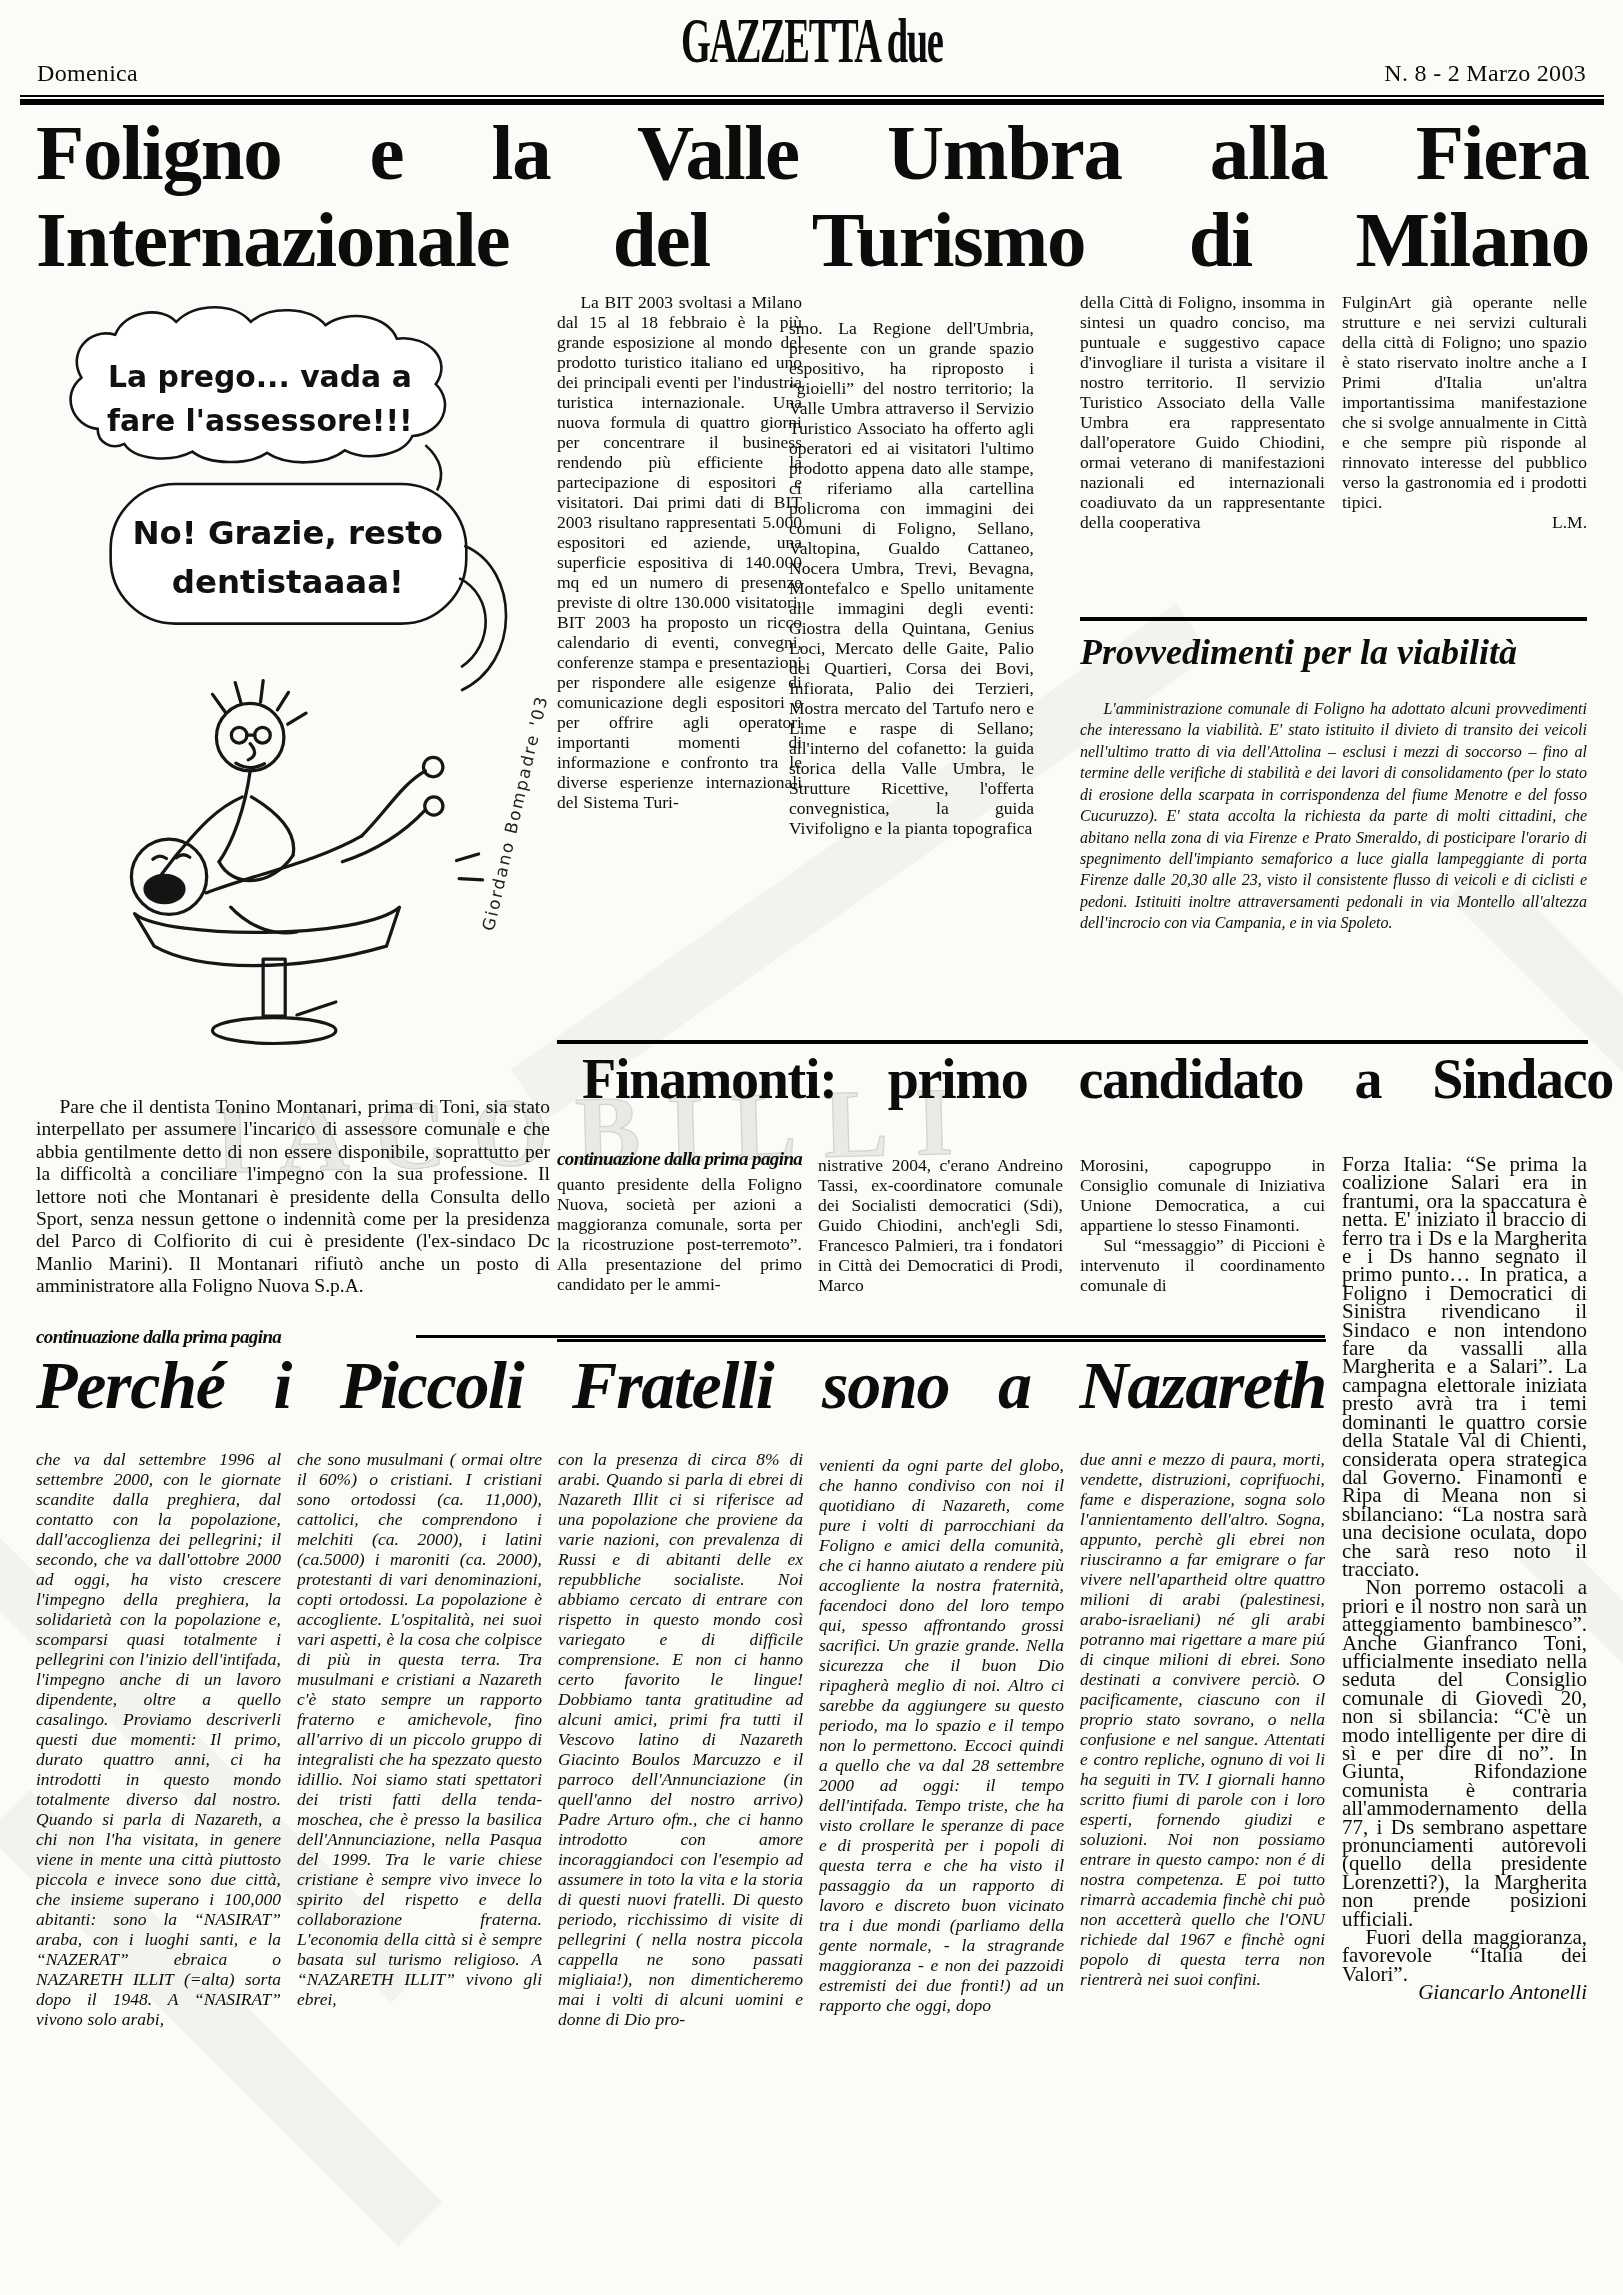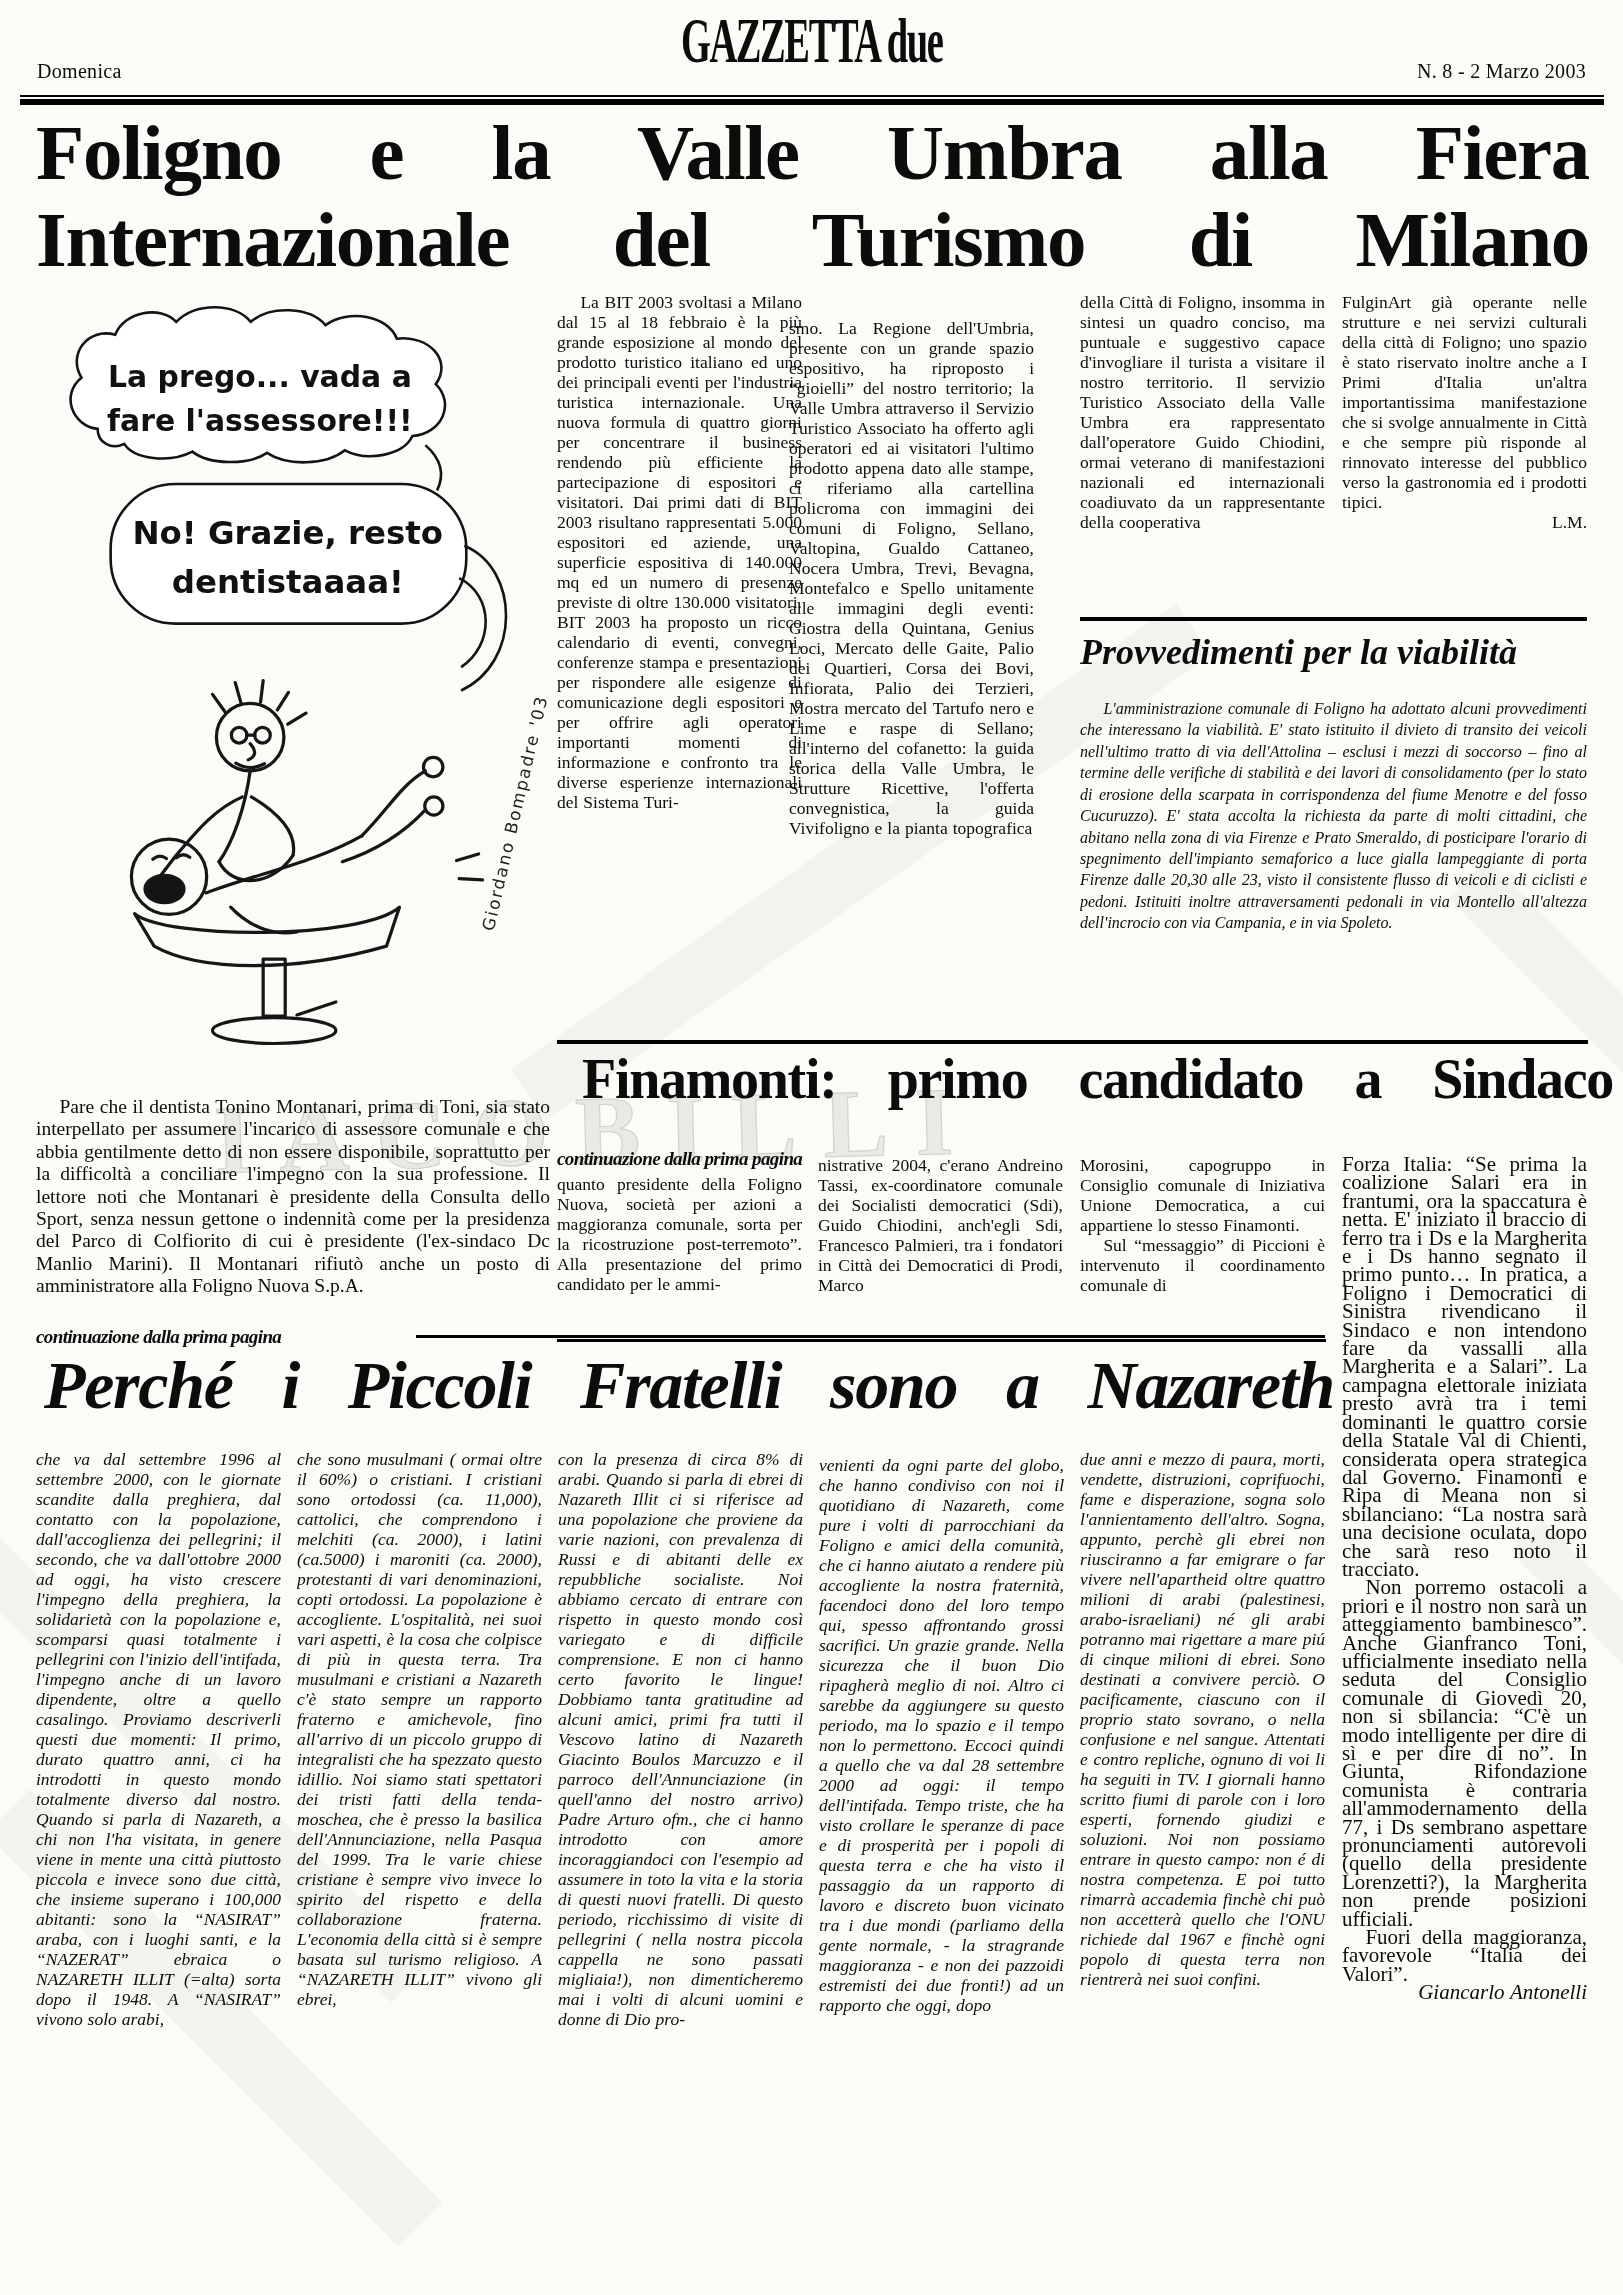--- a/index.html
+++ b/index.html
@@ -1,20 +1,20 @@
 <!DOCTYPE html>
 <html lang="it" style="font-size:10.4px"><head>
 <meta charset="utf-8">
 <style>
   html,body{margin:0;padding:0;background:#888;}
   .page{position:relative;width:1623px;height:2295px;background:#fbfbf8;color:#0c0c0c;
         font-family:"Liberation Serif",serif;overflow:hidden;}
   .abs{position:absolute;}
   
-  .hdr-side{font-size:20px;letter-spacing:0.3px;}
+  .hdr-side{font-size:24px;letter-spacing:0.3px;}
   .masthead{font-weight:700;font-size:52px;letter-spacing:-1.9px;white-space:nowrap;
             transform:scale(.74,1.22);transform-origin:center bottom;}
   .rule{position:absolute;background:#000;}
   
   .headline-line{width:1553px;font-weight:700;font-size:79px;line-height:87px;
                  letter-spacing:-1.3px;text-align:justify;text-align-last:justify;white-space:nowrap;}
   
   .col{position:absolute;width:245px;font-size:17.5px;line-height:20px;text-align:justify;
        overflow:hidden;word-spacing:0.6px;}
   .col p{margin:0;}
@@ -160,21 +160,21 @@
     <p class="indent">Fuori della maggioranza, favorevole “Italia dei Valori”.</p>
     <p class="byline-r italic">Giancarlo Antonelli</p>
   </div>
 
   <div class="caption">
     <p class="indent" style="margin:0;">Pare che il dentista Tonino Montanari, prima di Toni, sia stato interpellato per assumere l'incarico di assessore comunale e che abbia gentilmente detto di non essere disponibile, soprattutto per la difficoltà a conciliare l'impegno con la sua professione. Il lettore noti che Montanari è presidente della Consulta dello Sport, senza nessun gettone o indennità come per la presidenza del Parco di Colfiorito di cui è presidente (l'ex-sindaco Dc Manlio Marini). Il Montanari rifiutò anche un posto di amministratore alla Foligno Nuova S.p.A.</p>
   </div>
 
   <div class="contnote abs" style="left:36px;top:1326px;">continuazione dalla prima pagina</div>
   <div class="rule" style="left:416px;top:1335px;width:909px;height:3.2px;"></div>
-  <div class="naz-headline abs" style="left:44px;top:1349px;">Perché i Piccoli Fratelli sono a Nazareth</div>
+  <div class="naz-headline abs" style="left:36px;top:1349px;">Perché i Piccoli Fratelli sono a Nazareth</div>
 
   <div class="col italic" style="left:36px;top:1449px;height:835px;">
     <p>che va dal settembre 1996 al settembre 2000, con le giornate scandite dalla preghiera, dal contatto con la popolazione, dall'accoglienza dei pellegrini; il secondo, che va dall'ottobre 2000 ad oggi, ha visto crescere l'impegno della preghiera, la solidarietà con la popolazione e, scomparsi quasi totalmente i pellegrini con l'inizio dell'intifada, l'impegno anche di un lavoro dipendente, oltre a quello casalingo. Proviamo descriverli questi due momenti: Il primo, durato quattro anni, ci ha introdotti in questo mondo totalmente diverso dal nostro. Quando si parla di Nazareth, a chi non l'ha visitata, in genere viene in mente una città piuttosto piccola e invece sono due città, che insieme superano i 100,000 abitanti: sono la “NASIRAT” araba, con i luoghi santi, e la “NAZERAT” ebraica o NAZARETH ILLIT (=alta) sorta dopo il 1948. A “NASIRAT” vivono solo arabi,</p>
   </div>
   <div class="col italic" style="left:297px;top:1449px;height:835px;">
     <p>che sono musulmani ( ormai oltre il 60%) o cristiani. I cristiani sono ortodossi (ca. 11,000), cattolici, che comprendono i melchiti (ca. 2000), i latini (ca.5000) i maroniti (ca. 2000), protestanti di vari denominazioni, copti ortodossi. La popolazione è accogliente. L'ospitalità, nei suoi vari aspetti, è la cosa che colpisce di più in questa terra. Tra musulmani e cristiani a Nazareth c'è stato sempre un rapporto fraterno e amichevole, fino all'arrivo di un piccolo gruppo di integralisti che ha spezzato questo idillio. Noi siamo stati spettatori dei tristi fatti della tenda-moschea, che è presso la basilica dell'Annunciazione, nella Pasqua del 1999. Tra le varie chiese cristiane è sempre vivo invece lo spirito del rispetto e della collaborazione fraterna. L'economia della città si è sempre basata sul turismo religioso. A “NAZARETH ILLIT” vivono gli ebrei,</p>
   </div>
   <div class="col italic" style="left:558px;top:1449px;height:835px;">
     <p>con la presenza di circa 8% di arabi. Quando si parla di ebrei di Nazareth Illit ci si riferisce ad una popolazione che proviene da varie nazioni, con prevalenza di Russi e di abitanti delle ex repubbliche socialiste. Noi abbiamo cercato di entrare con rispetto in questo mondo così variegato e di difficile comprensione. E non ci hanno certo favorito le lingue! Dobbiamo tanta gratitudine ad alcuni amici, primi fra tutti il Vescovo latino di Nazareth Giacinto Boulos Marcuzzo e il parroco dell'Annunciazione (in quell'anno del nostro arrivo) Padre Arturo ofm., che ci hanno introdotto con amore incoraggiandoci con l'esempio ad assumere in toto la vita e la storia di questi nuovi fratelli. Di questo periodo, ricchissimo di visite di pellegrini ( nella nostra piccola cappella ne sono passati migliaia!), non dimenticheremo mai i volti di alcuni uomini e donne di Dio pro-</p>
   </div>

